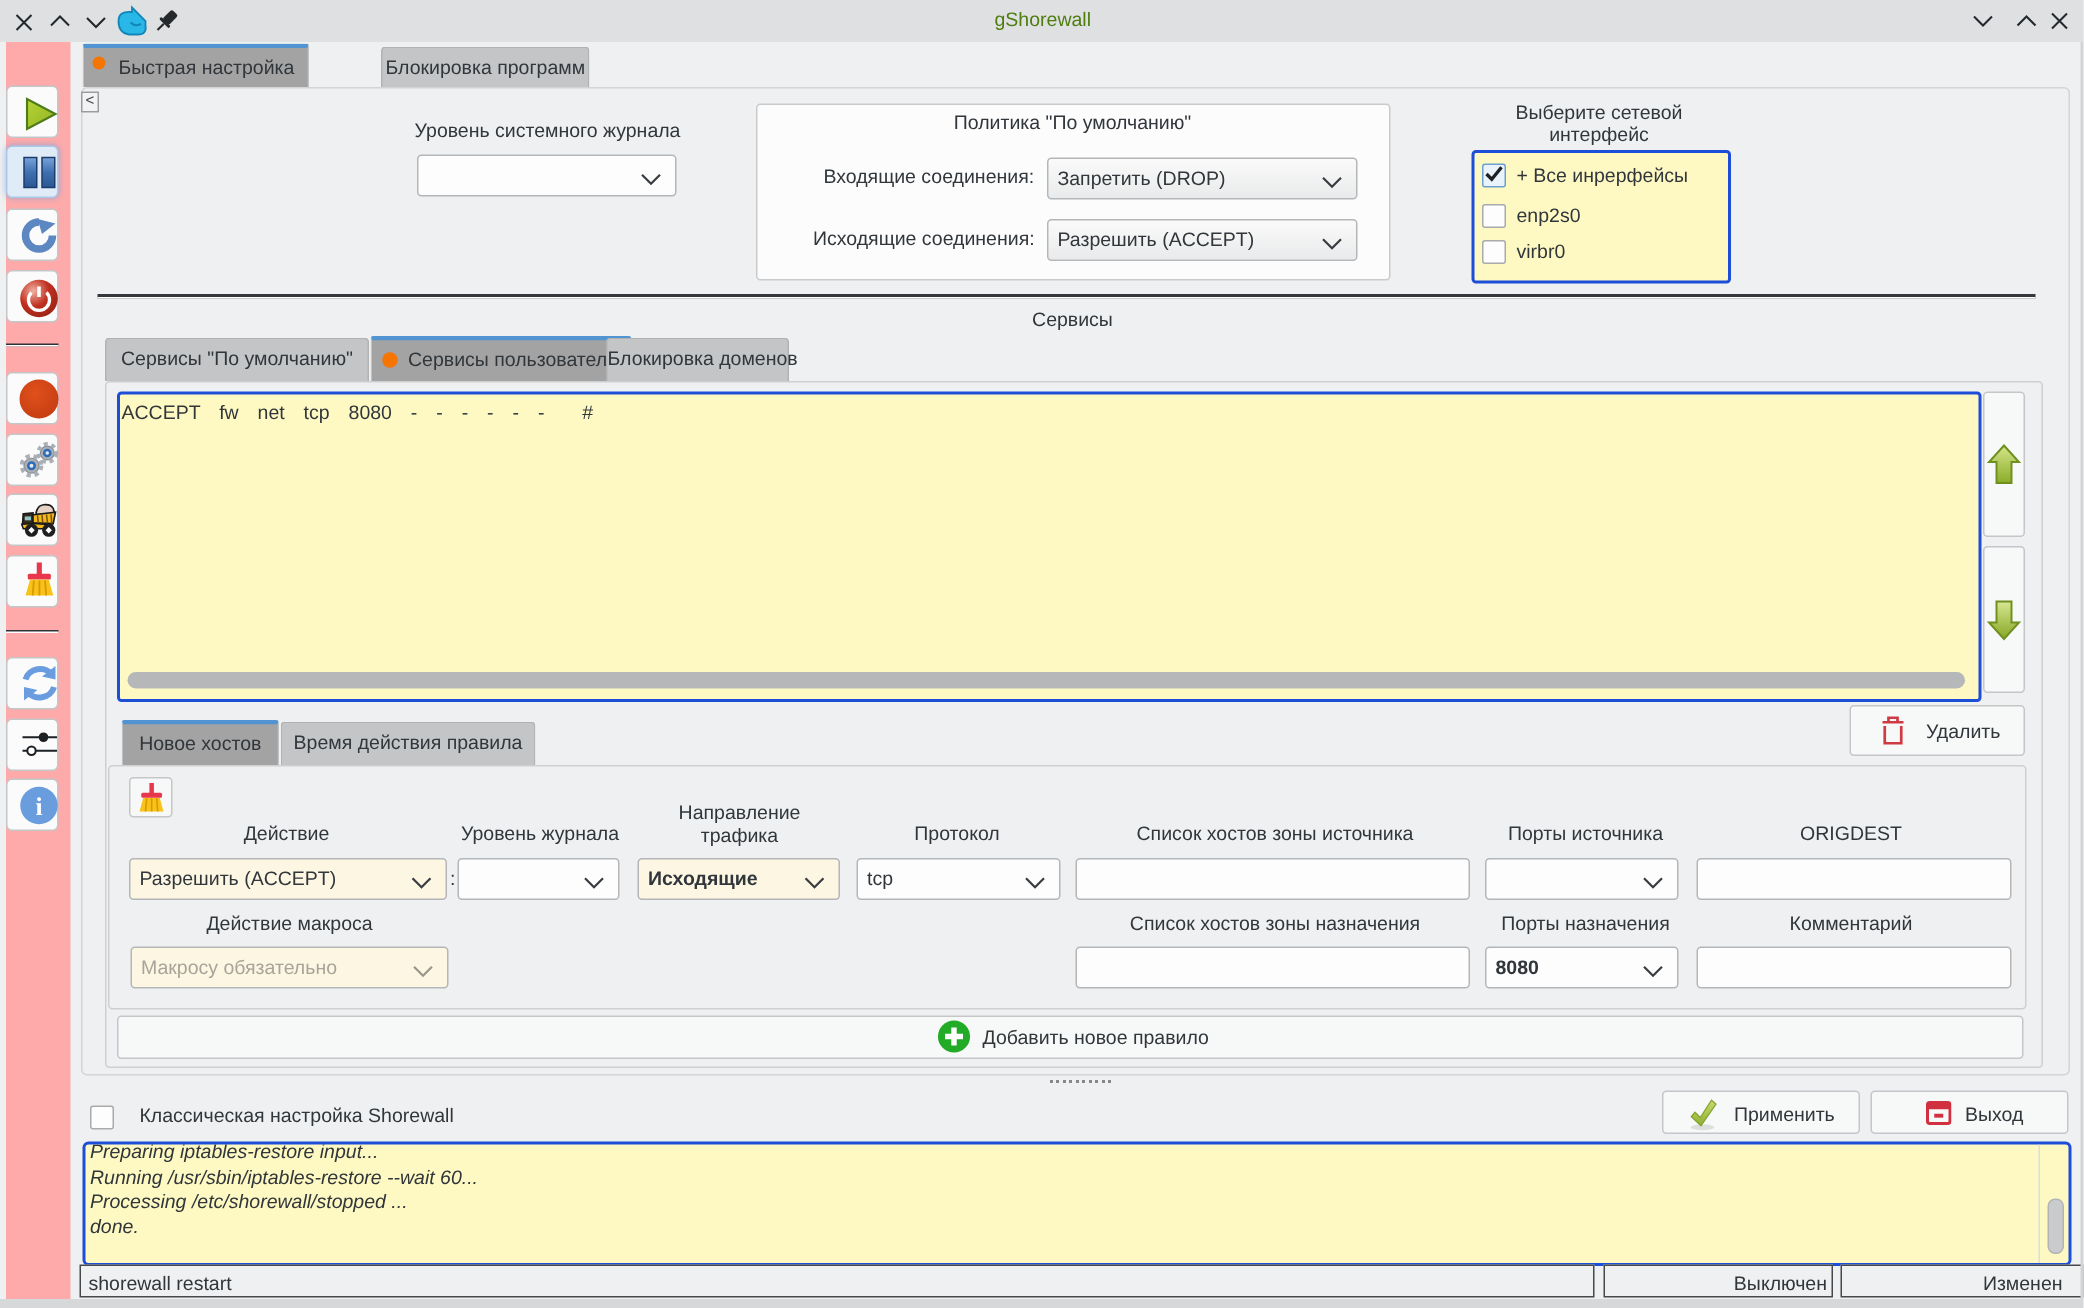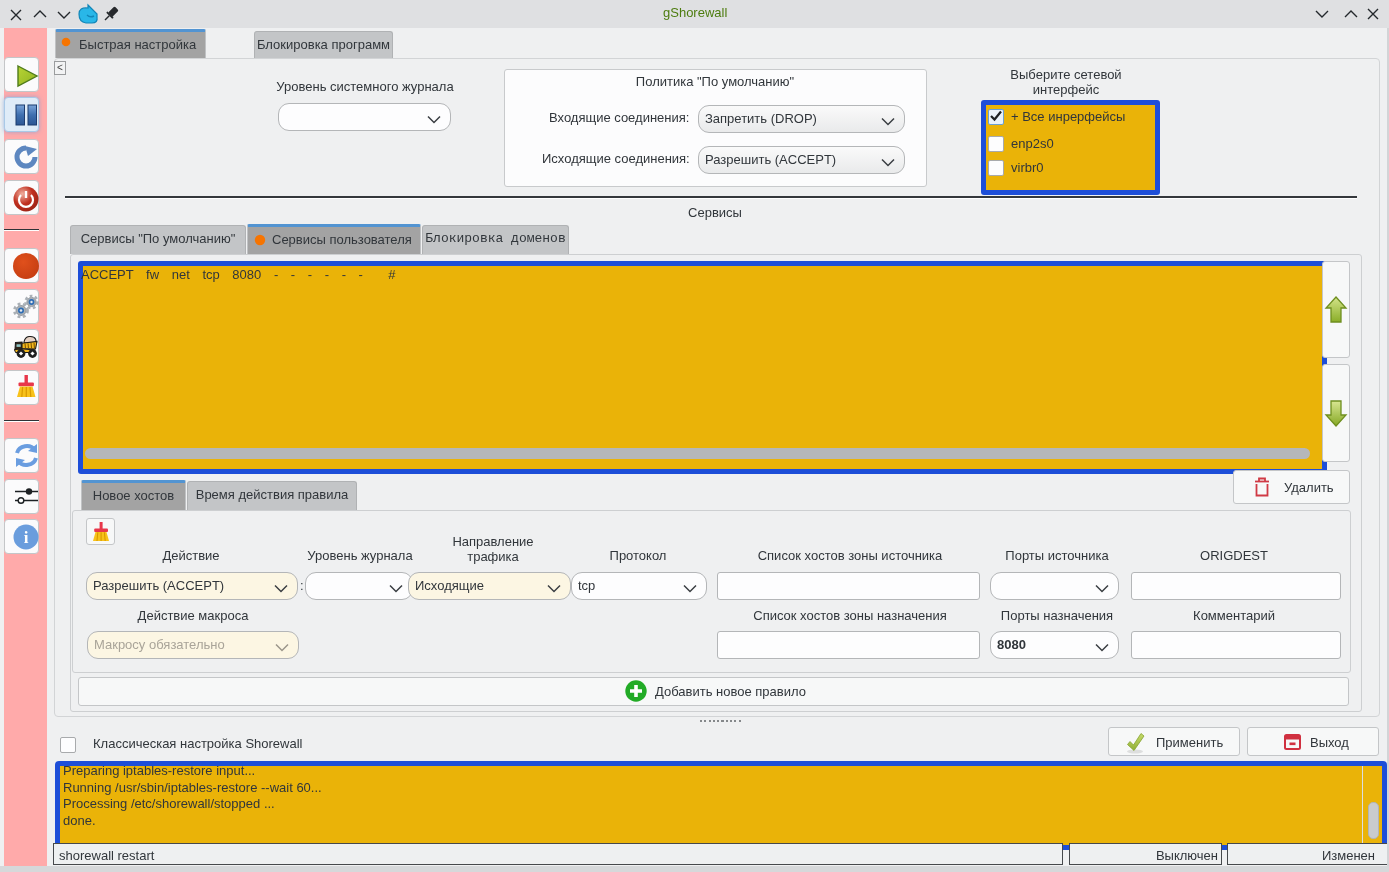--- a/index.html
+++ b/index.html
@@ -8,28 +8,28 @@
 .abs{position:absolute;}
 
 #titlebar{position:absolute;left:0;top:0;width:1389px;height:28px;background:#dfe0e2;}
 .tglyph{position:absolute;top:0;}
 
 #toolbar{position:absolute;left:4px;top:28px;width:43px;height:839px;background:#ffaaaa;}
 .tbtn{position:absolute;left:4px;width:33px;height:33px;background:#fbfbfc;border:1px solid #c4c6c8;border-radius:4px;}
 .tsep{position:absolute;left:4px;width:35px;height:1px;background:#2e3236;border-bottom:1px solid #fff;}
 
 .frame{position:absolute;border:1px solid #d2d4d6;border-radius:4px;}
-.whitebox{position:absolute;background:#eab308;border:5px solid #1d4ed8;border-radius:3px;}
+.whitebox{position:absolute;background:#fef9c3;border:2px solid #1d4ed8;border-radius:3px;font-style:italic;}
 
 .tab{position:absolute;height:29px;box-sizing:border-box;line-height:25px;text-align:center;white-space:nowrap;}
 .tab.on{background:#a3a3a3;border:1px solid #c0c2c4;border-bottom:none;border-top:3px solid #5294d2;border-radius:2px 2px 0 0;}
 .tab.off{background:#c3c5c7;border:1px solid #b0b2b4;border-bottom:none;border-radius:3px 3px 0 0;}
 
 .cb,.inp{position:absolute;height:28px;box-sizing:border-box;border:1px solid #b4b6b8;border-radius:3px;}
-.cb{background:#fdfdfe;border-radius:11px;}
+.cb{background:#fdfdfe;}
 .cb.grad{background:linear-gradient(#fafafa,#e9eaeb);}
 .cb.cream{background:#fcf6e3;}
 .inp{background:#fdfdfe;}
 .cb span{position:absolute;left:6px;top:5px;white-space:nowrap;}
 svg.chv{position:absolute;right:8px;top:11px;}
 
 .btn{position:absolute;background:#f7f8f8;border:1px solid #c4c6c8;border-radius:3px;box-sizing:border-box;}
 .lbl{position:absolute;white-space:nowrap;}
 .lblc{position:absolute;white-space:nowrap;transform:translateX(-50%);}
 
@@ -207,21 +207,21 @@
 
 <div class="abs" style="left:65px;top:196px;width:1292px;height:1.5px;background:#34383c;border-bottom:1px solid #fff;"></div>
 
 <div class="lblc" style="left:715px;top:205px;">Сервисы</div>
 
 <div class="tab off" style="left:70px;top:225px;width:176px;">Сервисы "По умолчанию"</div>
 <div class="tab on" style="left:247px;top:224px;width:174px;height:30px;text-align:left;padding-left:24px;">Сервисы пользователя</div>
 <svg class="abs" style="left:254px;top:234px" width="12" height="12">
     <circle cx="6" cy="6" r="5.2" fill="#f67400"></circle>
   </svg>
-<div class="tab off" style="left:422px;top:225px;width:147px;font-family:Liberation Mono, monospace;">Блокировка доменов</div>
+<div class="tab off" style="left:404px;top:225px;width:122px;">Блокировка доменов</div>
 <div class="frame" style="left:70px;top:254px;width:1290px;height:456px;border-color:#cdcfd1;border-radius:3px;"></div>
 
 <div class="whitebox" style="left:78px;top:261px;width:1239px;height:203px;"></div>
 <div class="lbl" style="left:81px;top:267px;word-spacing:9px;">ACCEPT fw net tcp 8080 - - - - - -&nbsp; #</div>
 <div class="abs" style="left:85px;top:448px;width:1225px;height:11px;background:#b5b7b9;border-radius:6px;"></div>
 
 <div class="btn" style="left:1322px;top:261px;width:28px;height:97px;"></div>
 <div class="btn" style="left:1322px;top:364px;width:28px;height:98px;"></div>
 <svg class="abs" style="left:1324px;top:295px" width="24" height="30">
  <defs>
@@ -277,21 +277,21 @@
  <svg class="chv" width="16" height="9">
       <path d="M2 1.5 L8 7.5 L14 1.5" fill="none" stroke="#3a3e42" stroke-width="1.5"></path>
     </svg>
 </div>
 <div class="lbl" style="left:300px;top:578px;">:</div>
 <div class="cb" style="left:305px;top:572px;width:108px;">
  <svg class="chv" width="16" height="9">
       <path d="M2 1.5 L8 7.5 L14 1.5" fill="none" stroke="#3a3e42" stroke-width="1.5"></path>
     </svg>
 </div>
-<div class="cb cream" style="left:408px;top:572px;width:163px;">
+<div class="cb cream" style="left:425px;top:572px;width:135px;font-weight:bold;">
  <span>Исходящие</span>
  <svg class="chv" width="16" height="9">
       <path d="M2 1.5 L8 7.5 L14 1.5" fill="none" stroke="#3a3e42" stroke-width="1.5"></path>
     </svg>
 </div>
 <div class="cb" style="left:571px;top:572px;width:136px;">
  <span>tcp</span>
  <svg class="chv" width="16" height="9">
       <path d="M2 1.5 L8 7.5 L14 1.5" fill="none" stroke="#3a3e42" stroke-width="1.5"></path>
     </svg>

